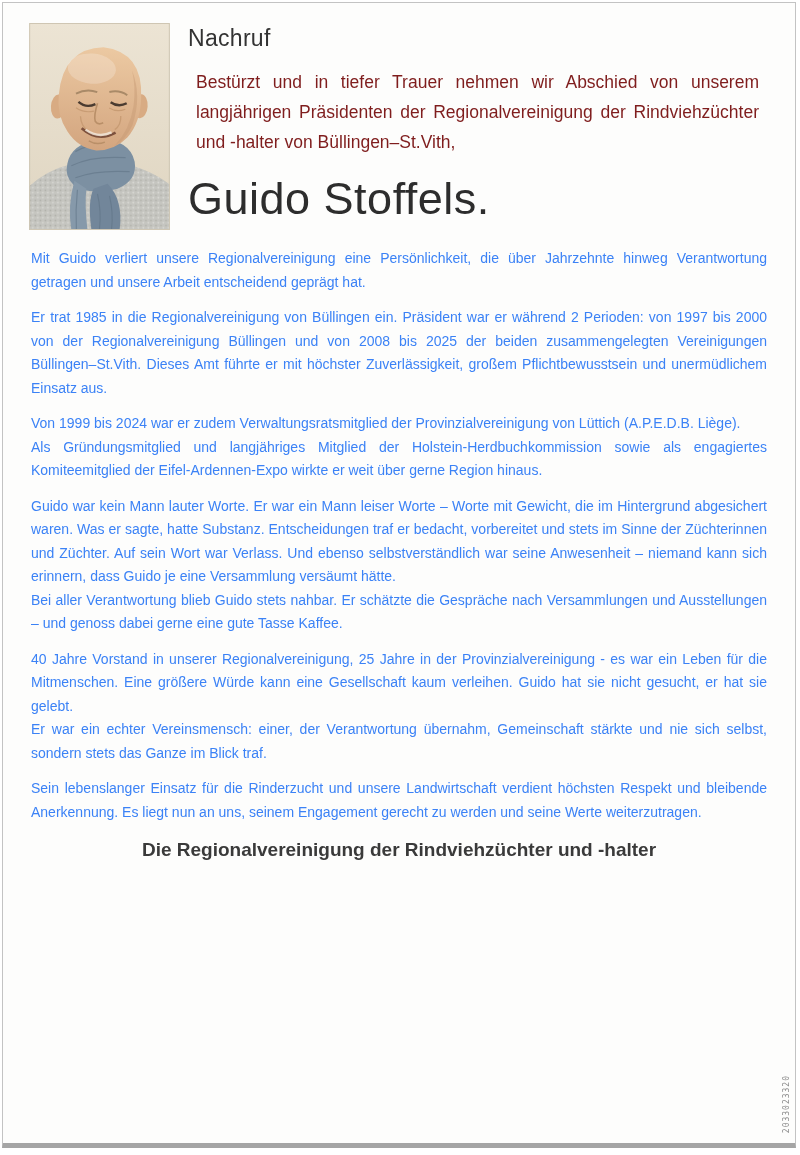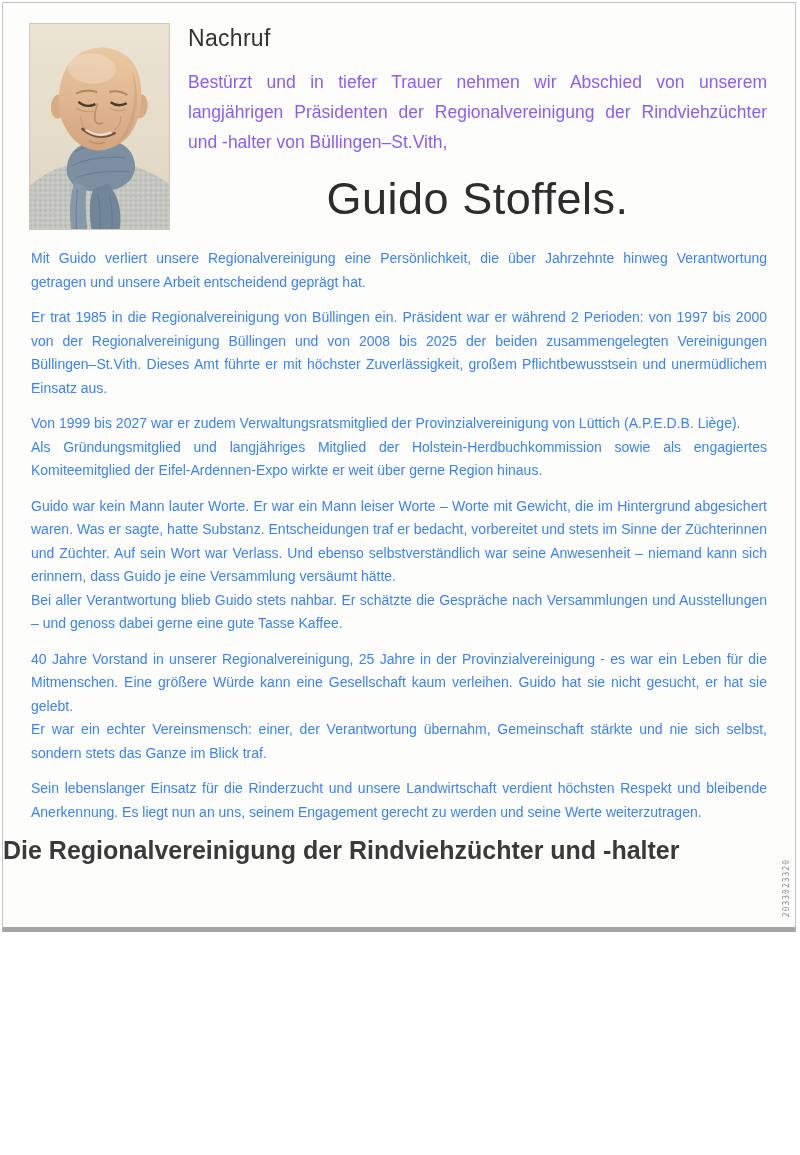--- a/index.html
+++ b/index.html
@@ -1,34 +1,34 @@
 <!DOCTYPE html>
 <html><head>
 <meta charset="utf-8">
 <style>
   html,body{
     margin:0;padding:0;width:800px;height:1155px;background:#ffffff;
     font-family:"Liberation Sans","DejaVu Sans",sans-serif;
   }
   .sheet{
-    position:absolute;left:2px;top:2px;width:794px;height:930px;
+    position:absolute;left:2px;top:2px;width:794px;height:1146px;
     background:#fdfdfc;border:1px solid #c3c3c3;border-bottom:5px solid #a5a5a5;
     box-sizing:border-box;overflow:hidden;color:#3f3f3f;
   }
   .header{position:relative;padding:20px 28px 0 28px;height:212px;}
   .photo{position:absolute;left:26px;top:20px;width:141px;height:207px;}
   .photo svg{display:block;width:100%;height:100%;}
   .header-right{margin-left:157px;}
   .title{font-size:23px;font-weight:400;color:#333333;margin:2px 0 15px 0;letter-spacing:.3px;}
-  .intro{font-size:17.5px;line-height:30px;text-align:justify;margin:0;color:#8b5cf6;}
-  .name{font-size:45px;font-weight:400;color:#2d2d2d;text-align:center;margin:16px 0 0 0;letter-spacing:.5px;white-space:nowrap;}
+  .intro{font-size:17.5px;line-height:30px;text-align:justify;margin:8px;color:#7f1d1d;}
+  .name{font-size:45px;font-weight:400;color:#2d2d2d;margin:16px 0 0 0;letter-spacing:.5px;white-space:nowrap;}
   .bodytext{padding:0 28px;margin-top:12px;font-size:14px;line-height:23.5px;text-align:justify;color:#3b82f6;}
   .block{margin:0 0 12px 0;}
   .block p{margin:0;}
-  .signature{font-weight:bold;font-size:25px;line-height:28px;margin-top:8px;color:#3a3a3a;}
+  .signature{text-align:center;font-weight:bold;font-size:19px;line-height:28px;margin-top:8px;color:#3a3a3a;}
   .side-code{
     position:absolute;right:4px;bottom:10px;
     writing-mode:vertical-rl;transform:rotate(180deg);
     font-size:8px;letter-spacing:1px;color:#8d8d8d;
     font-family:"DejaVu Sans Mono","Liberation Mono",monospace;
   }
 </style>
 </head>
 <body>
 
@@ -110,21 +110,21 @@
   </div>
 
   <div class="bodytext">
       <div class="block">
         <p>Mit Guido verliert unsere Regionalvereinigung eine Persönlichkeit, die über Jahrzehnte hinweg Verantwortung getragen und unsere Arbeit entscheidend geprägt hat.</p>
       </div>
       <div class="block">
         <p>Er trat 1985 in die Regionalvereinigung von Büllingen ein. Präsident war er während 2 Perioden: von 1997 bis 2000 von der Regionalvereinigung Büllingen und von 2008 bis 2025 der beiden zusammengelegten Vereinigungen Büllingen–St.Vith. Dieses Amt führte er mit höchster Zuverlässigkeit, großem Pflichtbewusstsein und unermüdlichem Einsatz aus.</p>
       </div>
       <div class="block">
-        <p>Von 1999 bis 2027 war er zudem Verwaltungsratsmitglied der Provinzialvereinigung von Lüttich (A.P.E.D.B. Liège).</p>
+        <p>Von 1999 bis 2024 war er zudem Verwaltungsratsmitglied der Provinzialvereinigung von Lüttich (A.P.E.D.B. Liège).</p>
         <p>Als Gründungsmitglied und langjähriges Mitglied der Holstein-Herdbuchkommission sowie als engagiertes Komiteemitglied der Eifel-Ardennen-Expo wirkte er weit über gerne Region hinaus.</p>
       </div>
       <div class="block">
         <p>Guido war kein Mann lauter Worte. Er war ein Mann leiser Worte – Worte mit Gewicht, die im Hintergrund abgesichert waren. Was er sagte, hatte Substanz. Entscheidungen traf er bedacht, vorbereitet und stets im Sinne der Züchterinnen und Züchter. Auf sein Wort war Verlass. Und ebenso selbstverständlich war seine Anwesenheit – niemand kann sich erinnern, dass Guido je eine Versammlung versäumt hätte.</p>
         <p>Bei aller Verantwortung blieb Guido stets nahbar. Er schätzte die Gespräche nach Versammlungen und Ausstellungen – und genoss dabei gerne eine gute Tasse Kaffee.</p>
       </div>
       <div class="block">
         <p>40 Jahre Vorstand in unserer Regionalvereinigung, 25 Jahre in der Provinzialvereinigung - es war ein Leben für die Mitmenschen. Eine größere Würde kann eine Gesellschaft kaum verleihen. Guido hat sie nicht gesucht, er hat sie gelebt.</p>
         <p>Er war ein echter Vereinsmensch: einer, der Verantwortung übernahm, Gemeinschaft stärkte und nie sich selbst, sondern stets das Ganze im Blick traf.</p>
       </div>

